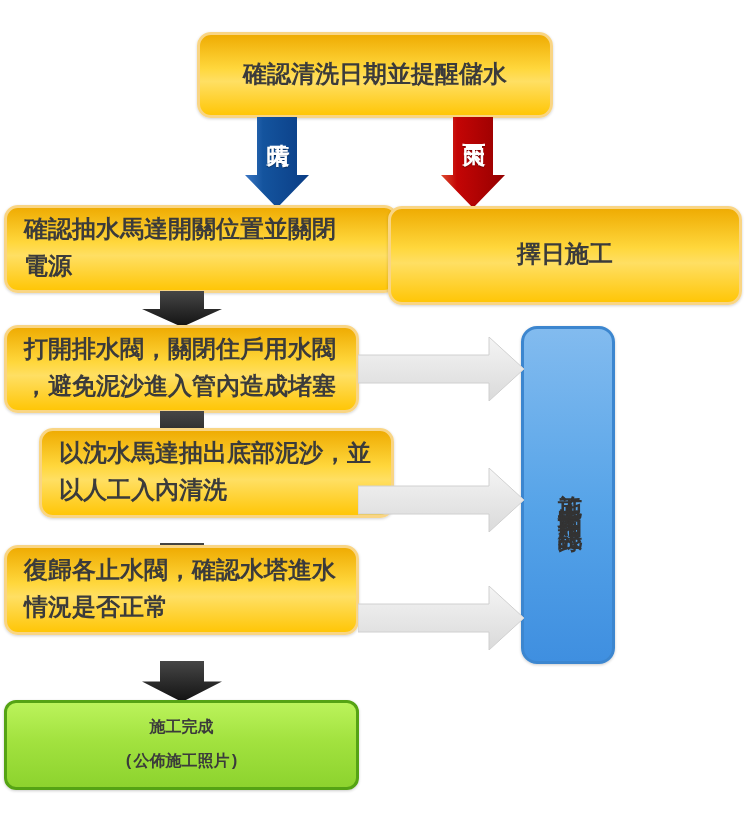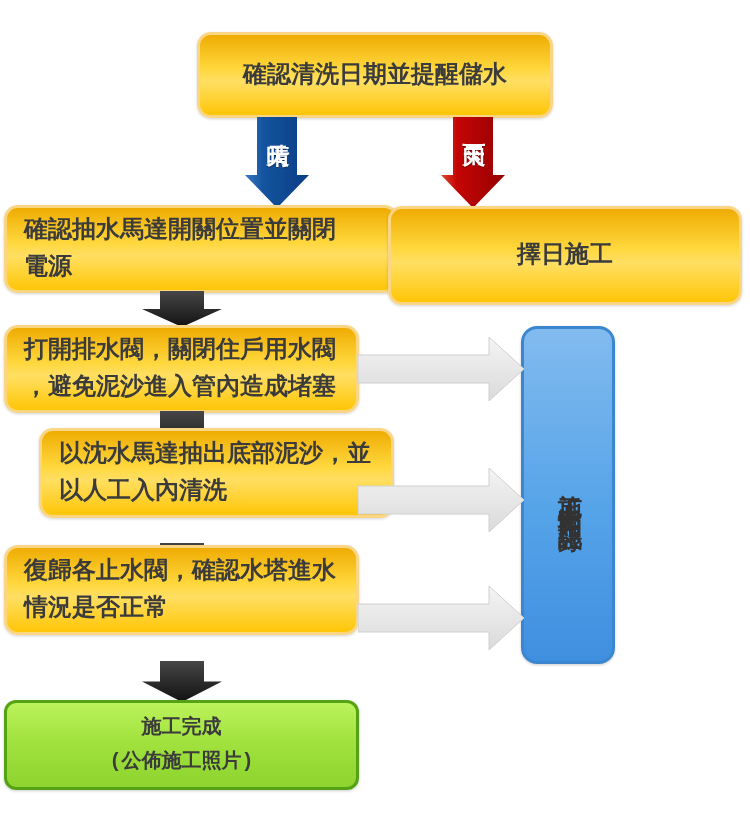--- a/index.html
+++ b/index.html
@@ -18,21 +18,21 @@
   }
   .ybox.center{justify-content:center;text-align:center;}
   .ybox.leftpad{padding:0 17px;text-align:left;}
   .box-label{white-space:pre-line;}
   
   .gbox{
     position:absolute;box-sizing:border-box;
     background:linear-gradient(180deg,#BBF35B 0%,#A2E23F 45%,#8DD32E 100%);
     border:3px solid #55A314;border-radius:12px;
     display:flex;align-items:center;justify-content:center;text-align:center;
-    font-weight:bold;color:#3B3B3B;font-size:20px;line-height:34px;
+    font-weight:bold;color:#3B3B3B;font-size:16px;line-height:34px;
     box-shadow:0 1px 3px rgba(0,0,0,0.2);
   }
   
   .bbox{
     position:absolute;box-sizing:border-box;
     background:linear-gradient(180deg,#82BBEF 0%,#55A3E8 55%,#3F8FE0 100%);
     border:3px solid #3C86CF;border-radius:16px;
     display:flex;align-items:center;justify-content:center;
     box-shadow:0 1px 3px rgba(0,0,0,0.2);
   }

